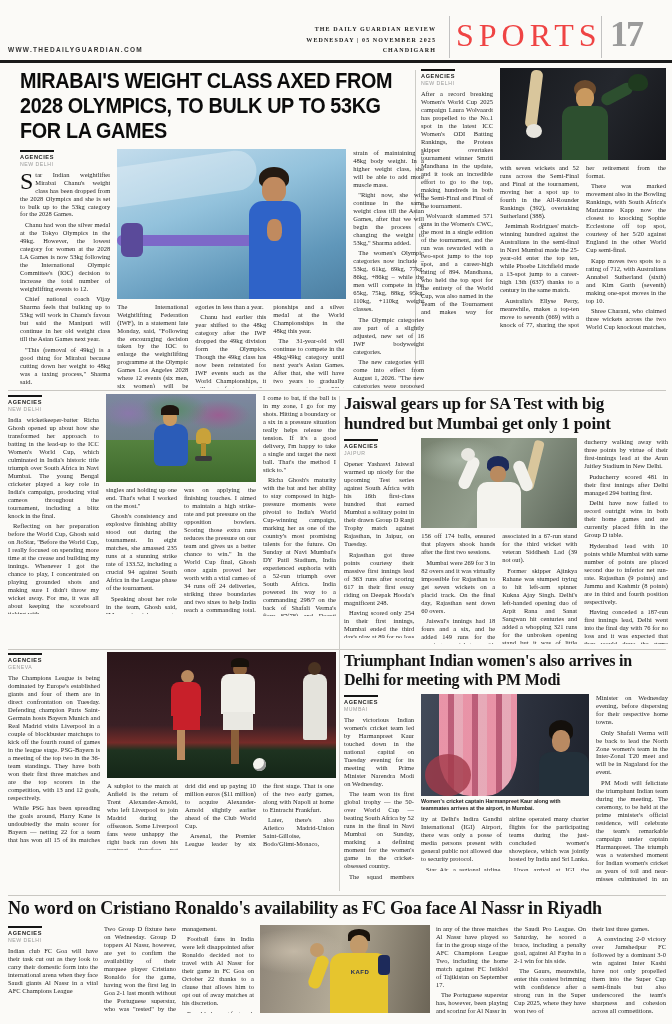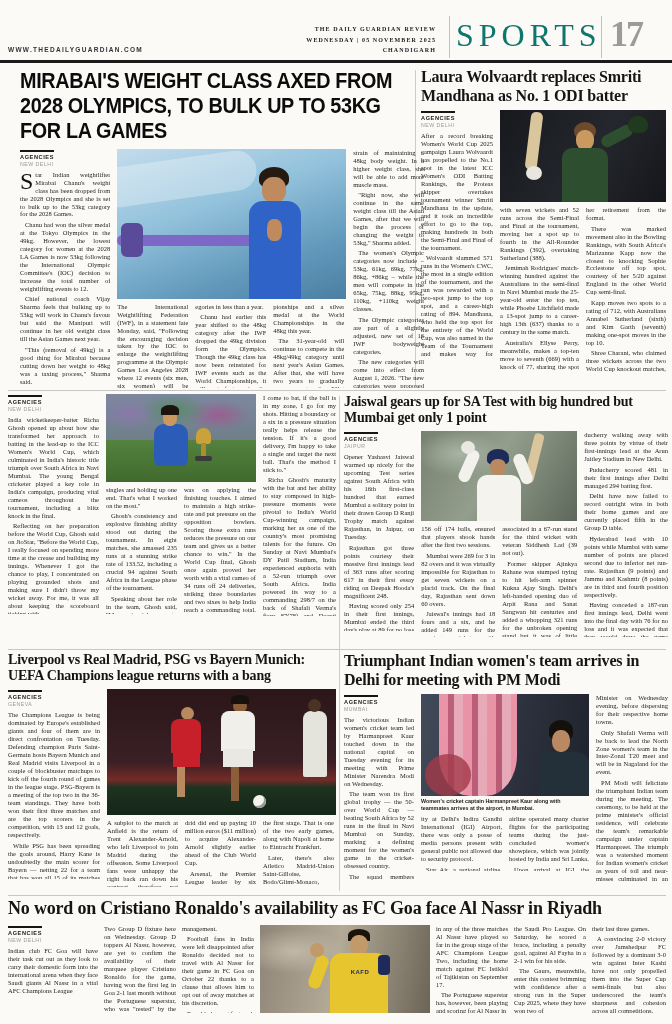--- a/index.html
+++ b/index.html
@@ -5,21 +5,21 @@
   html,body{margin:0;padding:0;background:#d8d6d0;}
   .page{position:relative;width:672px;height:1024px;background:#fbfaf7;margin:0 auto;
         font-family:"Liberation Serif",serif;color:#1d1d1d;overflow:hidden;}
   
   .hdr-url{position:absolute;left:8px;top:46px;font:700 6.5px "Liberation Sans",sans-serif;
            letter-spacing:1.3px;color:#333;}
   .hdr-mast{position:absolute;right:236px;top:24px;text-align:right;
             font:700 6px "Liberation Serif",serif;letter-spacing:1.1px;line-height:1.75;color:#222;}
   .hdr-v{position:absolute;top:16px;width:1px;height:42px;background:#c2c2c2;}
   .hdr-sports{position:absolute;left:456px;top:17px;width:142px;text-align:left;
-              font:400 32px "Liberation Serif",serif;letter-spacing:5px;color:#0f766e;}
+              font:400 32px "Liberation Serif",serif;letter-spacing:5px;color:#ef4444;}
   .hdr-num{position:absolute;left:610px;top:13px;font:700 36px "Liberation Serif",serif;
            letter-spacing:-2px;color:#9b9b9b;}
   .hdr-rule{position:absolute;left:0;top:60px;width:672px;height:3px;background:#1b1b1b;}
   
   .hrule{position:absolute;left:8px;width:658px;height:1px;background:#c9c7c2;}
   .vrule{position:absolute;width:1px;background:#cdccc7;}
   
   .sec{position:absolute;overflow:hidden;}
   .h-cond{margin:0 0 5px;font-family:"Liberation Sans",sans-serif;font-weight:700;
           font-size:22.5px;line-height:1.12;letter-spacing:-.4px;color:#0c0c0c;
@@ -124,21 +124,20 @@
           <p>strain of maintaining a 48kg body weight. In a higher weight class, she will be able to add more muscle mass.</p>
           <p>"Right now, she will continue in the same weight class till the Asian Games, after that we will begin the process of changing the weight to 53kg," Sharma added.</p>
           <p>The women's Olympic categories now include – 53kg, 61kg, 69kg, 77kg, 86kg, +86kg – while the men will compete in the 65kg, 75kg, 88kg, 95kg, 110kg, +110kg weight classes.</p>
           <p>The Olympic categories are part of a slightly adjusted, new set of 16 IWF bodyweight categories.</p>
           <p>The new categories will come into effect from August 1, 2026. "The new categories were proposed by the IWF Technical Committee, and were provisionally approved by the IWF Executive Board in its last meeting in Forde (NOR), with the</p>
         </div>
     </div>
   </section>
 
   <section class="sec" style="left:421px;top:68px;width:245px;height:320px">
-    <h2 class="h-serif" style="font-size:16px">Laura Wolvaardt replaces Smriti Mandhana as No. 1 ODI batter</h2>
     <div class="row">
       <div style="width:72px">
         <div class="byline">
           <div class="brule"></div>
           <div class="bsrc">AGENCIES</div>
           <div class="bplace">NEW DELHI</div>
         </div>
         <div class="col" style="height:228px">
             <p>After a record breaking Women's World Cup 2025 campaign Laura Wolvaardt has propelled to the No.1 spot in the latest ICC Women's ODI Batting Rankings, the Proteas skipper overtakes tournament winner Smriti Mandhana in the update, and it took an incredible effort to go to the top, making hundreds in both the Semi-Final and Final of the tournament.</p>
             <p>Wolvaardt slammed 571 runs in the Women's CWC, the most in a single edition of the tournament, and the run was rewarded with a two-spot jump to the top spot, and a career-high rating of 894. Mandhana, who held the top spot for the entirety of the World Cup, was also named in the Team of the Tournament and makes way for Wolvaardt at the top to sit in second (811), according to the ICC website.</p>
@@ -205,21 +204,21 @@
         </div>
       </div>
       <div class="col" style="width:74px;height:222px">
           <p>I come to bat, if the ball is in my zone, I go for my shots. Hitting a boundary or a six in a pressure situation really helps release the tension. If it's a good delivery, I'm happy to take a single and target the next ball. That's the method I stick to."</p>
           <p>Richa Ghosh's maturity with the bat and her ability to stay composed in high-pressure moments were pivotal to India's World Cup-winning campaign, marking her as one of the country's most promising talents for the future. On Sunday at Navi Mumbai's DY Patil Stadium, India experienced euphoria with a 52-run triumph over South Africa. India powered its way to a commanding 298/7 on the back of Shafali Verma's fiery 87(78) and Deepti Sharma's composed run-a-ball 58. In reply, South Africa faltered on 246 in 45.3 overs, despite a counter-attacking 101(98) from captain Laura Wolvaardt.</p>
         </div>
     </div>
   </section>
 
   <section class="sec" style="left:344px;top:394px;width:324px;height:250px">
-    <h2 class="h-serif" style="font-size:14px">Jaiswal gears up for SA Test with big hundred but Mumbai get only 1 point</h2>
+    <h2 class="h-serif" style="font-size:17px">Jaiswal gears up for SA Test with big hundred but Mumbai get only 1 point</h2>
     <div class="row">
       <div style="width:72px">
         <div class="byline">
           <div class="brule"></div>
           <div class="bsrc">AGENCIES</div>
           <div class="bplace">JAIPUR</div>
         </div>
         <div class="col" style="height:178px">
             <p>Opener Yashasvi Jaiswal warmed up nicely for the upcoming Test series against South Africa with his 16th first-class hundred that earned Mumbai a solitary point in their drawn Group D Ranji Trophy match against Rajasthan, in Jaipur, on Tuesday.</p>
             <p>Rajasthan got three points courtesy their massive first innings lead of 363 runs after scoring 617 in their first essay riding on Deepak Hooda's magnificent 248.</p>
@@ -252,21 +251,20 @@
           <p>ducherry walking away with three points by virtue of their first-innings lead at the Arun Jaitley Stadium in New Delhi.</p>
           <p>Puducherry scored 481 in their first innings after Delhi managed 294 batting first.</p>
           <p>Delhi have now failed to record outright wins in both their home games and are currently placed fifth in the Group D table.</p>
           <p>Hyderabad lead with 10 points while Mumbai with same number of points are placed second due to inferior net run-rate. Rajasthan (9 points) and Jammu and Kashmir (8 points) are in third and fourth position respectively.</p>
           <p>Having conceded a 187-run first innings lead, Delhi went into the final day with 76 for no loss and it was expected that they would draw the game unless there is a batting collapse.</p>
         </div>
     </div>
   </section>
 
   <section class="sec" style="left:8px;top:652px;width:328px;height:238px">
-    <h2 class="h-serif" style="font-size:14px">Liverpool vs Real Madrid, PSG vs Bayern Munich: UEFA Champions league returns with a bang</h2>
     <div class="row">
       <div style="width:92px">
         <div class="byline">
           <div class="brule"></div>
           <div class="bsrc">AGENCIES</div>
           <div class="bplace">GENEVA</div>
         </div>
         <div class="col" style="height:168px">
             <p>The Champions League is being dominated by Europe's established giants and four of them are in direct confrontation on Tuesday. Defending champion Paris Saint-Germain hosts Bayern Munich and Real Madrid visits Liverpool in a couple of blockbuster matchups to kick off the fourth round of games in the league stage. PSG-Bayern is a meeting of the top two in the 36-team standings. They have both won their first three matches and are the top scorers in the competition, with 13 and 12 goals, respectively.</p>
             <p>While PSG has been spreading the goals around, Harry Kane is undoubtedly the main scorer for Bayern — netting 22 for a team that has won all 15 of its matches in all competitions.</p>
@@ -298,21 +296,21 @@
           <div class="col" style="width:71px;height:68px">
               <p>the first stage. That is one of the two early games, along with Napoli at home to Eintracht Frankfurt.</p>
               <p>Later, there's also Atletico Madrid-Union Saint-Gilloise, Bodo/Glimt-Monaco, Juventus-Sporting Lisbon, Olympiakos-PSV Eindhoven and Tottenham-FC Copenhagen.</p>
             </div>
         </div>
       </div>
     </div>
   </section>
 
   <section class="sec" style="left:344px;top:652px;width:324px;height:238px">
-    <h2 class="h-serif" style="font-size:16px">Triumphant Indian women's team arrives in Delhi for meeting with PM Modi</h2>
+    <h2 class="h-serif" style="font-size:16px">Triumphant Indian women's also arrives in Delhi for meeting with PM Modi</h2>
     <div class="row">
       <div style="width:72px">
         <div class="byline">
           <div class="brule"></div>
           <div class="bsrc">AGENCIES</div>
           <div class="bplace">MUMBAI</div>
         </div>
         <div class="col" style="height:166px">
             <p>The victorious Indian women's cricket team led by Harmanpreet Kaur touched down in the national capital on Tuesday evening for its meeting with Prime Minister Narendra Modi on Wednesday.</p>
             <p>The team won its first global trophy — the 50-over World Cup — beating South Africa by 52 runs in the final in Navi Mumbai on Sunday, marking a defining moment for the women's game in the cricket-obsessed country.</p>

